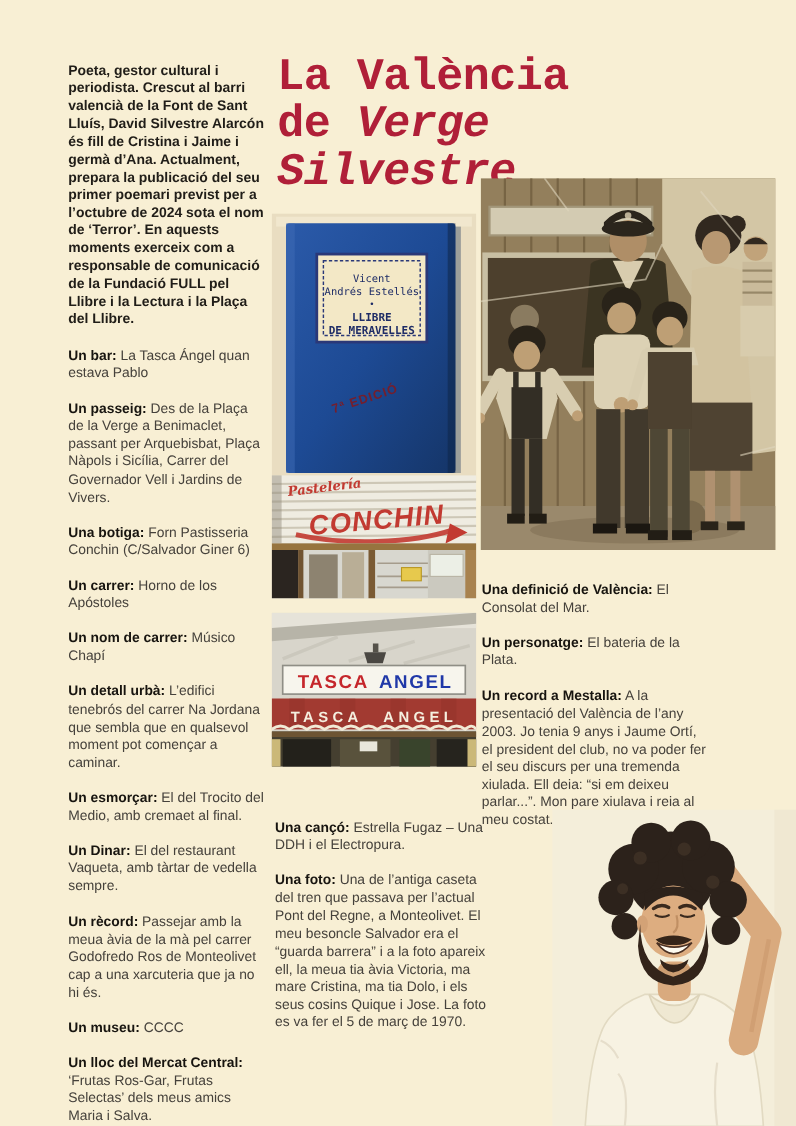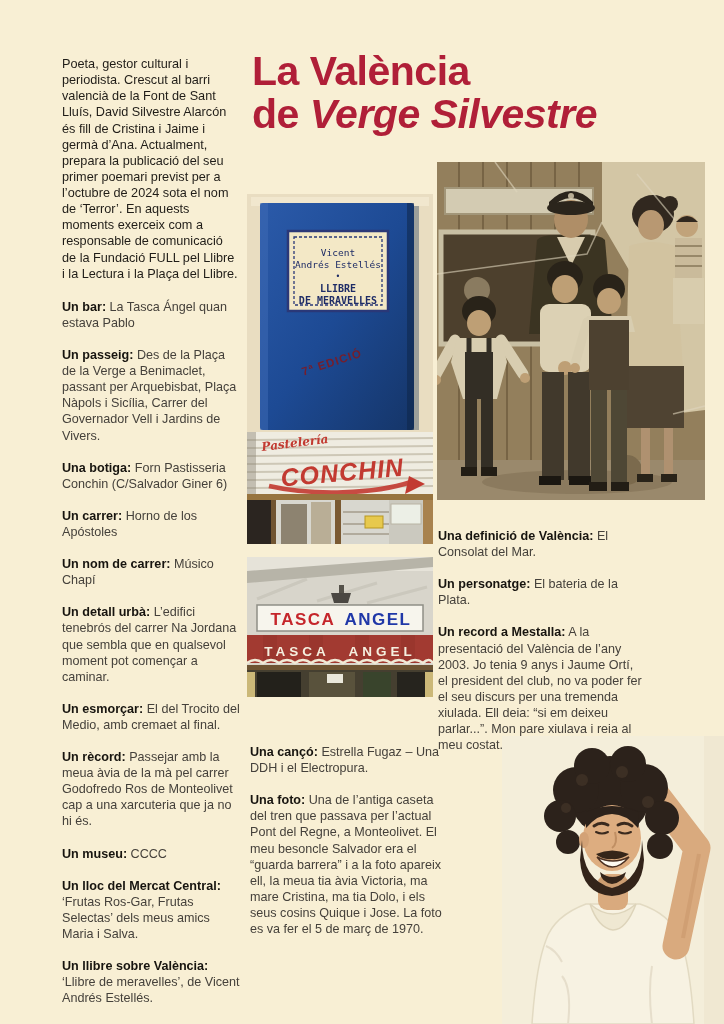--- a/index.html
+++ b/index.html
@@ -1,25 +1,25 @@
 <!DOCTYPE html>
 <html><head>
 <meta charset="utf-8">
 <style>
   html,body{margin:0;padding:0;background:#f8efd4;}
   .page{position:relative;width:724px;height:1024px;background:#f8efd4;
         font-family:"Liberation Sans",sans-serif;color:#3c3833;overflow:hidden;}
   
   .col-left{position:absolute;left:62px;top:56px;width:178px;}
-  .intro{font-weight:400;font-size:12.7px;line-height:1.27;color:#201d18;margin:0 0 17px;}
+  .intro{font-weight:700;font-size:12.7px;line-height:1.27;color:#201d18;margin:0 0 17px;}
   .item{margin:16px 0 13px;font-size:12.6px;line-height:1.28;color:#45413b;}
   .item b{color:#17140f;font-weight:700;}
   
   .title{position:absolute;left:252px;top:50px;width:420px;
-         font-family:Liberation Sans, sans-serif;color:#b01f38;}
+         font-family:Liberation Mono, monospace;color:#b01f38;}
   .title .t-line{font-size:41px;line-height:1.05;font-weight:600;letter-spacing:-0.5px;}
   .title i{font-weight:600;}
   
   .photo{position:absolute;display:block;}
   .photo svg{display:block;}
   #book-photo{left:247px;top:170px;margin-top:24px;}
   #conchin-photo{left:247px;top:432px;}
   #tasca-photo{left:247px;top:557px;text-decoration:underline;}
   #family-photo{left:437px;top:162px;}
   #portrait-photo{left:502px;top:736px;}
@@ -35,20 +35,21 @@
   <div class="col-left">
     <p class="intro">Poeta, gestor cultural i periodista. Crescut al barri valencià de la Font de Sant Lluís, David Silvestre Alarcón és fill de Cristina i Jaime i germà d’Ana. Actualment, prepara la publicació del seu primer poemari previst per a l’octubre de 2024 sota el nom de ‘Terror’. En aquests moments exerceix com a responsable de comunicació de la Fundació FULL pel Llibre i la Lectura i la Plaça del Llibre.</p>
 
     <p class="item"><b>Un bar:</b> <span>La Tasca Ángel quan estava Pablo</span></p>
     <p class="item"><b>Un passeig:</b> <span>Des de la Plaça de la Verge a Benimaclet, passant per Arquebisbat, Plaça Nàpols i Sicília, Carrer del Governador Vell i Jardins de Vivers.</span></p>
     <p class="item"><b>Una botiga:</b> <span>Forn Pastisseria Conchin (C/Salvador Giner 6)</span></p>
     <p class="item"><b>Un carrer:</b> <span>Horno de los Apóstoles</span></p>
     <p class="item"><b>Un nom de carrer:</b> <span>Músico Chapí</span></p>
     <p class="item"><b>Un detall urbà:</b> <span>L’edifici tenebrós del carrer Na Jordana que sembla que en qualsevol moment pot començar a caminar.</span></p>
     <p class="item"><b>Un esmorçar:</b> <span>El del Trocito del Medio, amb cremaet al final.</span></p>
+    <p class="item"><b>Un Dinar:</b> <span>El del restaurant Vaqueta, amb tàrtar de vedella sempre.</span></p>
     <p class="item"><b>Un rècord:</b> <span>Passejar amb la meua àvia de la mà pel carrer Godofredo Ros de Monteolivet cap a una xarcuteria que ja no hi és.</span></p>
     <p class="item"><b>Un museu:</b> <span>CCCC</span></p>
     <p class="item"><b>Un lloc del Mercat Central:</b> <span>‘Frutas Ros-Gar, Frutas Selectas’ dels meus amics Maria i Salva.</span></p>
     <p class="item"><b>Un llibre sobre València:</b> <span>‘Llibre de meravelles’, de Vicent Andrés Estellés.</span></p>
   </div>
 
   <div class="title">
     <div class="t-line">La València</div>
     <div class="t-line"><span>de </span><i>Verge Silvestre</i></div>
   </div>

